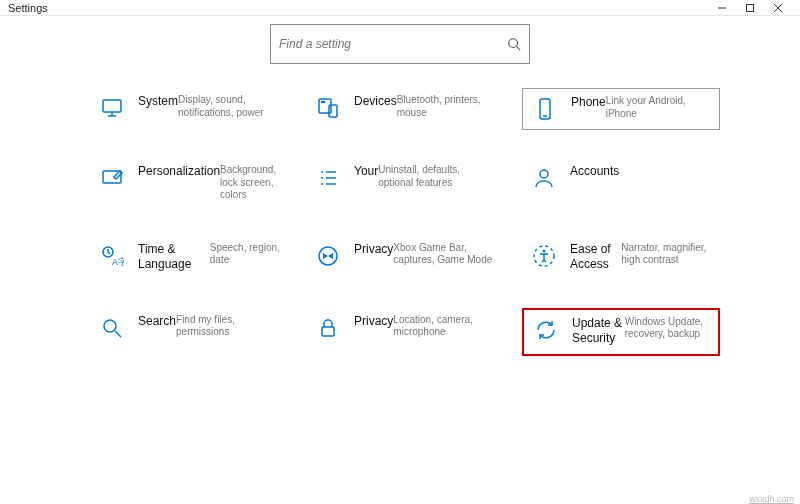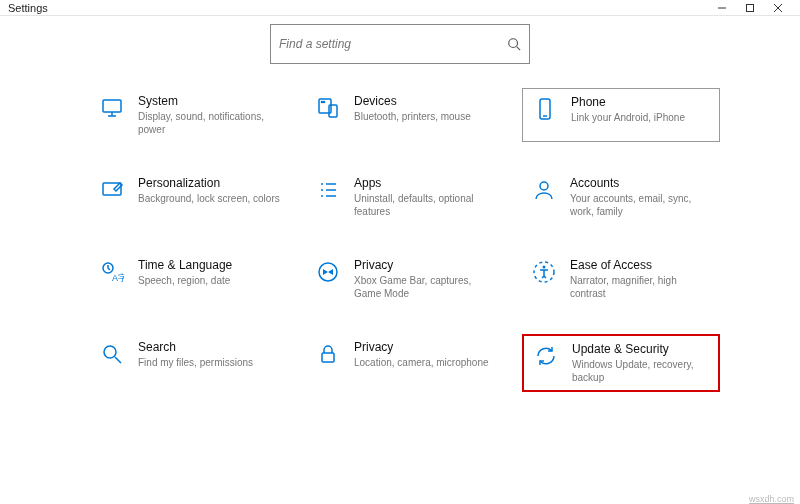--- a/index.html
+++ b/index.html
@@ -12,21 +12,21 @@
   .searchwrap { display: flex; justify-content: center; margin-top: 8px; }
   .searchbox { width: 260px; height: 40px; border: 1px solid #888; display: flex; align-items: center; padding: 0 8px; }
   .searchbox input { flex: 1; border: none; outline: none; font-size: 12px; font-style: italic; color: #666; background: transparent; }
   .searchbox .sicon { width: 14px; height: 14px; color: #555; }
   .grid { padding: 24px 80px 0 90px; display: grid; grid-template-columns: repeat(3, 1fr); column-gap: 18px; row-gap: 28px; }
   .tile { display: flex; align-items: flex-start; padding: 6px 8px; cursor: default; }
   .tile.selected { border: 1px solid #999; }
   .tile.highlighted { border: 2px solid #d40000; }
   .ticon { width: 28px; height: 28px; flex-shrink: 0; display: flex; align-items: center; justify-content: center; margin-right: 12px; color: #4d7c0f; }
   .ticon svg { width: 24px; height: 24px; stroke: #0078d7; fill: none; stroke-width: 1.5; }
-  .tlabel { display: flex; flex-direction: column; line-height: 1.25; }
+  .tlabel { display: flex; line-height: 1.25; }
   .tlabel .ttitle { font-size: 12px; color: #111; margin-bottom: 2px; }
   .tlabel .tdesc { font-size: 10px; color: #777; max-width: 150px; }
   .watermark { position: absolute; bottom: 0; right: 6px; font-size: 9px; color: #bbb; text-decoration: underline; }
 </style>
 </head>
 <body>
 
 <div class="titlebar">
   <span class="title">Settings</span>
   <div class="winctrls">
@@ -122,35 +122,34 @@
       <svg viewBox="0 0 24 24">
           <line x1="5" y1="6" x2="7" y2="6"></line>
           <line x1="10" y1="6" x2="20" y2="6"></line>
           <line x1="5" y1="12" x2="7" y2="12"></line>
           <line x1="10" y1="12" x2="20" y2="12"></line>
           <line x1="5" y1="18" x2="7" y2="18"></line>
           <line x1="10" y1="18" x2="20" y2="18"></line>
         </svg>
     </span>
     <span class="tlabel">
-      <span class="ttitle">Apps</span>
+      <span class="ttitle">Your</span>
       <span class="tdesc">Uninstall, defaults, optional features</span>
     </span>
   </div>
 
   <div class="tile">
     <span class="ticon">
       <svg viewBox="0 0 24 24">
           <circle cx="12" cy="8" r="4"></circle>
           <path d="M4 21c0-4 4-6 8-6s8 2 8 6"></path>
         </svg>
     </span>
     <span class="tlabel">
       <span class="ttitle">Accounts</span>
-      <span class="tdesc">Your accounts, email, sync, work, family</span>
     </span>
   </div>
 
   <div class="tile">
     <span class="ticon">
       <svg viewBox="0 0 24 24">
           <circle cx="8" cy="8" r="5"></circle>
           <path d="M8 5v3l2 2"></path>
           <text x="12" y="21" font-size="9" fill="#0078d7" stroke="none">A字</text>
         </svg>

